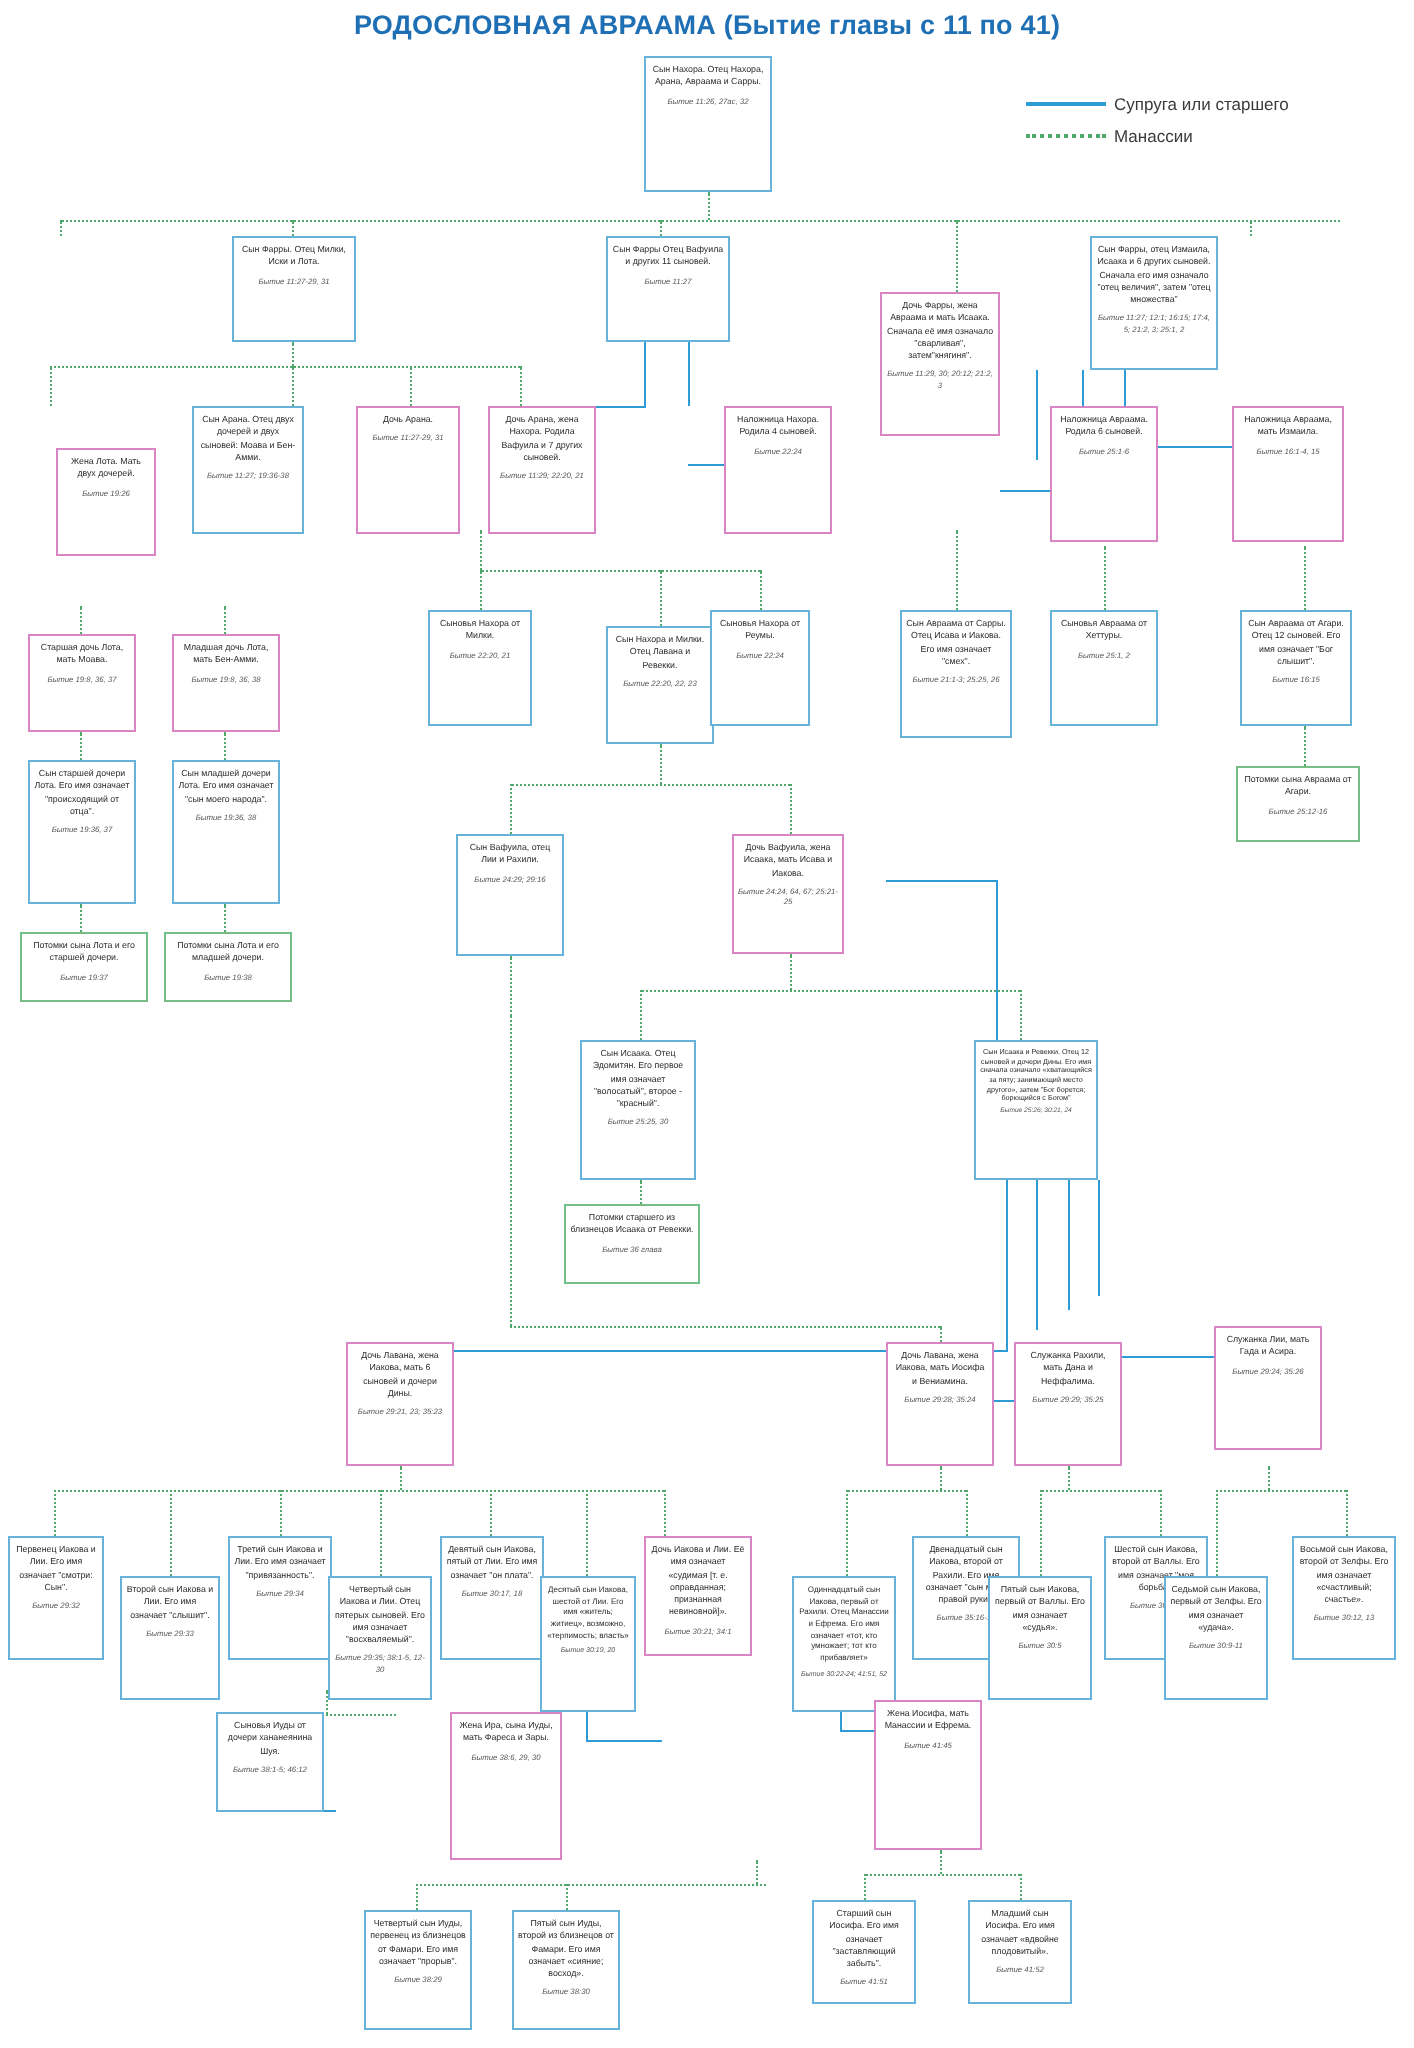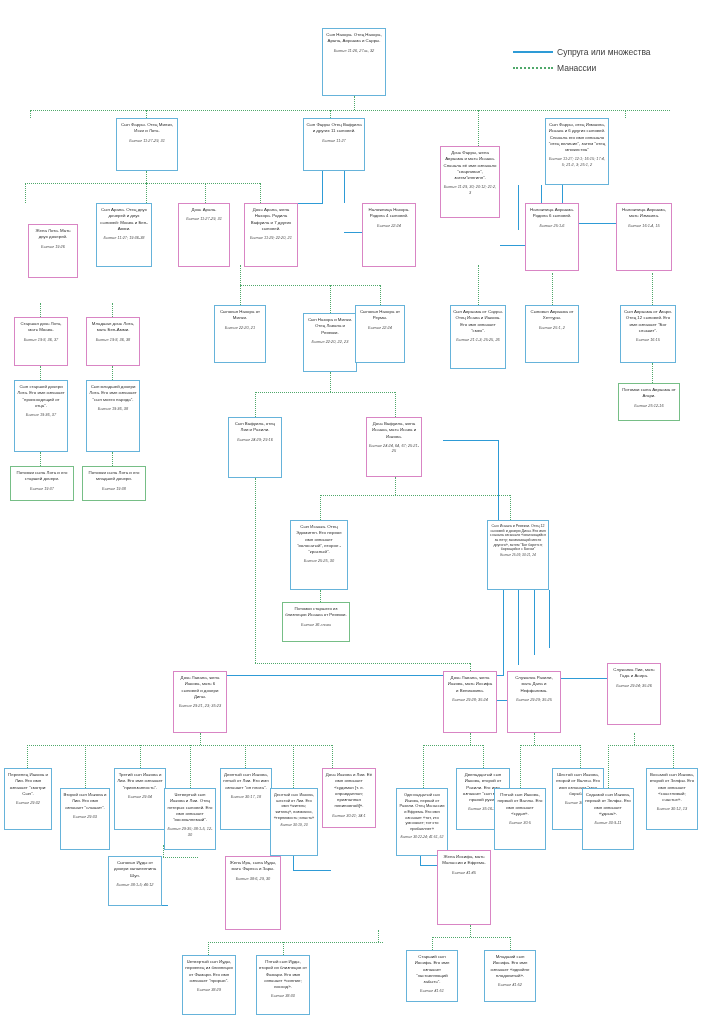--- a/index.html
+++ b/index.html
@@ -40,25 +40,26 @@
   .hs{border-top:1.3px solid #2E9BD6;height:0;}
   .vs{border-left:1.3px solid #2E9BD6;width:0;}
   .hd{border-top:1.3px dotted #4FA86A;height:0;}
   .vd{border-left:1.3px dotted #4FA86A;width:0;}
 </style>
 </head>
 <body>
 
 <div id="stage">
 
+  <div class="title">РОДОСЛОВНАЯ АВРААМА (Бытие главы с 11 по 41)</div>
 
   <div class="legend">
     <div class="legend-row" style="left:513px;top:47px;">
       <span class="swatch-solid"></span>
-      <span class="legend-label">Супруга или множества</span>
+      <span class="legend-label">Супруга или старшего</span>
     </div>
     <div class="legend-row" style="left:513px;top:63px;">
       <span class="swatch-dot"></span>
       <span class="legend-label">Манассии</span>
     </div>
   </div>
 
   <div class="ln vd" style="left:354px;top:96px;height:14px;"></div>
   <div class="ln hd" style="left:30px;top:110px;width:640px;"></div>
   <div class="ln vd" style="left:30px;top:110px;height:8px;"></div>

